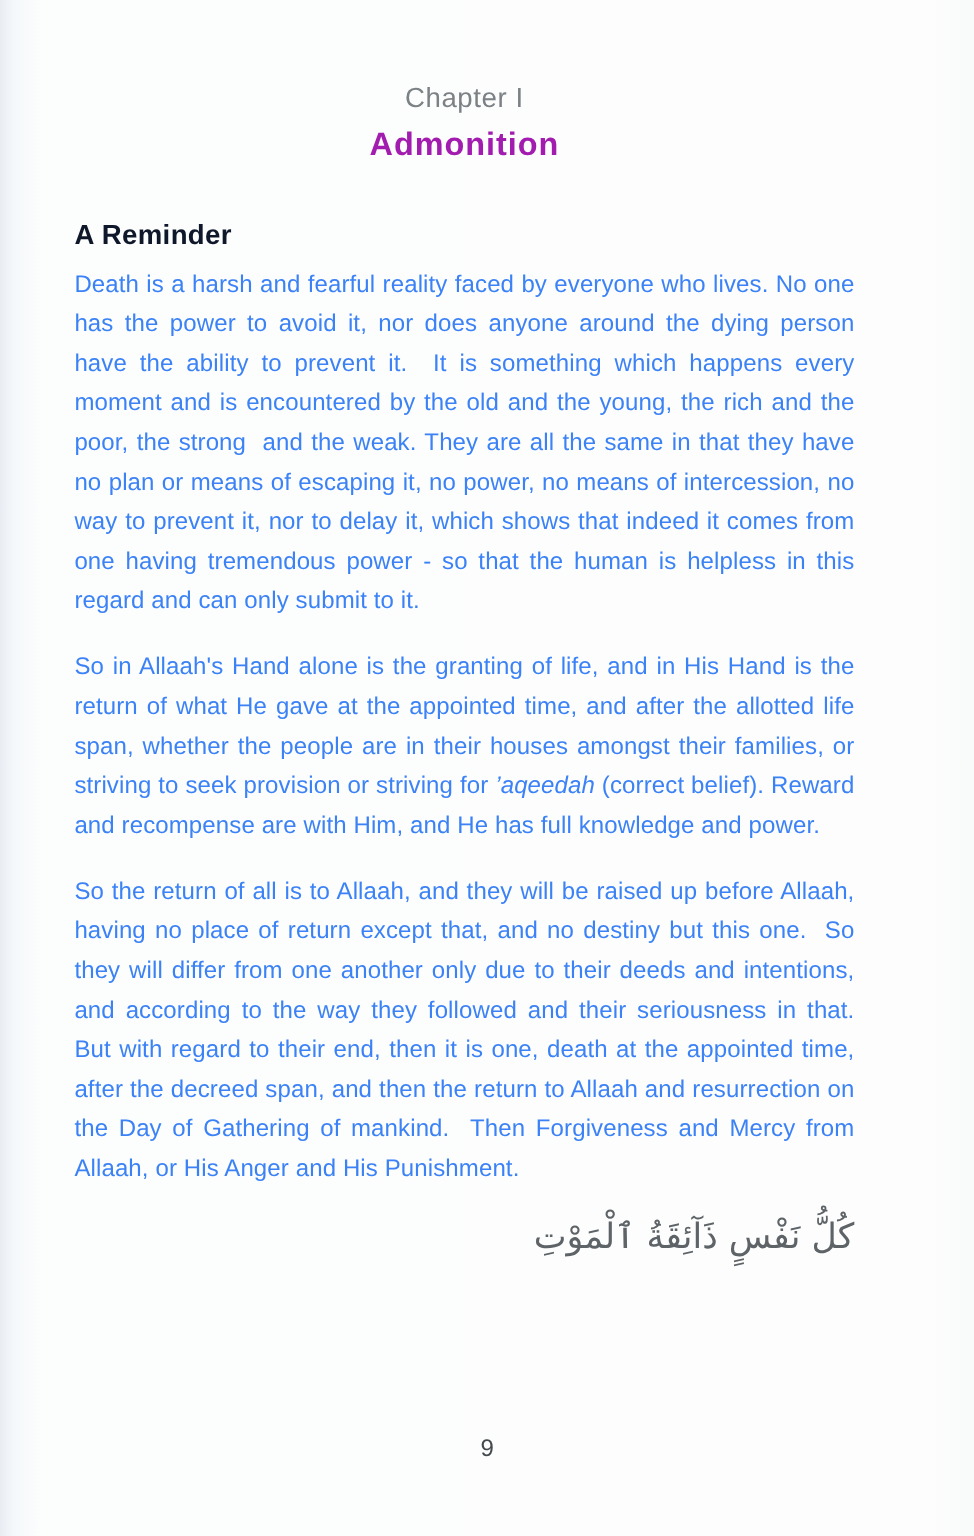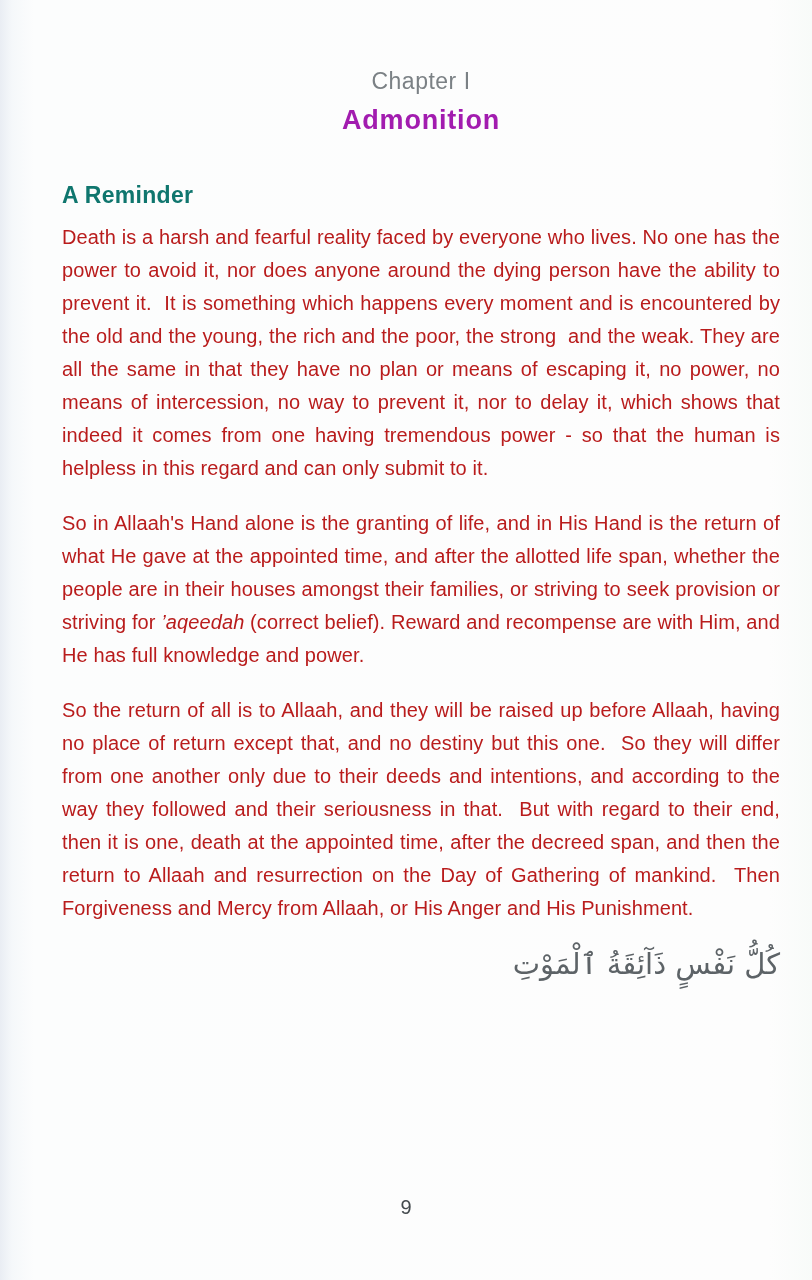--- a/index.html
+++ b/index.html
@@ -12,21 +12,21 @@
     }
     body {
       background:
         linear-gradient(90deg, #e9edf3 0px, #f5f8fa 12px, #fcfdfd 34px, #fdfdfd 770px, #f8fbf9 812px);
     }
     .page {
       position: relative;
       width: 812px;
       height: 1280px;
       box-sizing: border-box;
-      padding: 68px 32px 0 62px;
+      padding: 68px 100px 0 62px;
       color: #5f6569;
     }
     .chapter-label {
       text-align: center;
       font-size: 23px;
       font-weight: 400;
       color: #7b8185;
       letter-spacing: 0.5px;
       margin: 0 0 10px 0;
     }
@@ -34,28 +34,28 @@
       text-align: center;
       font-size: 27px;
       font-weight: 700;
       color: #a21caf;
       letter-spacing: 0.8px;
       margin: 0 0 46px 0;
     }
     .section-heading {
       font-size: 23px;
       font-weight: 700;
-      color: #0f766e;
+      color: #0f172a;
       letter-spacing: 0.3px;
       margin: 0 0 12px 0;
     }
     p.body-para {
       font-size: 20px;
       line-height: 33px;
-      color: #b91c1c;
+      color: #3b82f6;
       text-align: justify;
       white-space: pre-wrap;
       margin: 0 0 22px 0;
       letter-spacing: 0.1px;
     }
     p.body-para em {
     }
     .arabic-verse {
       font-family: "DejaVu Sans", sans-serif;
       font-size: 29px;

